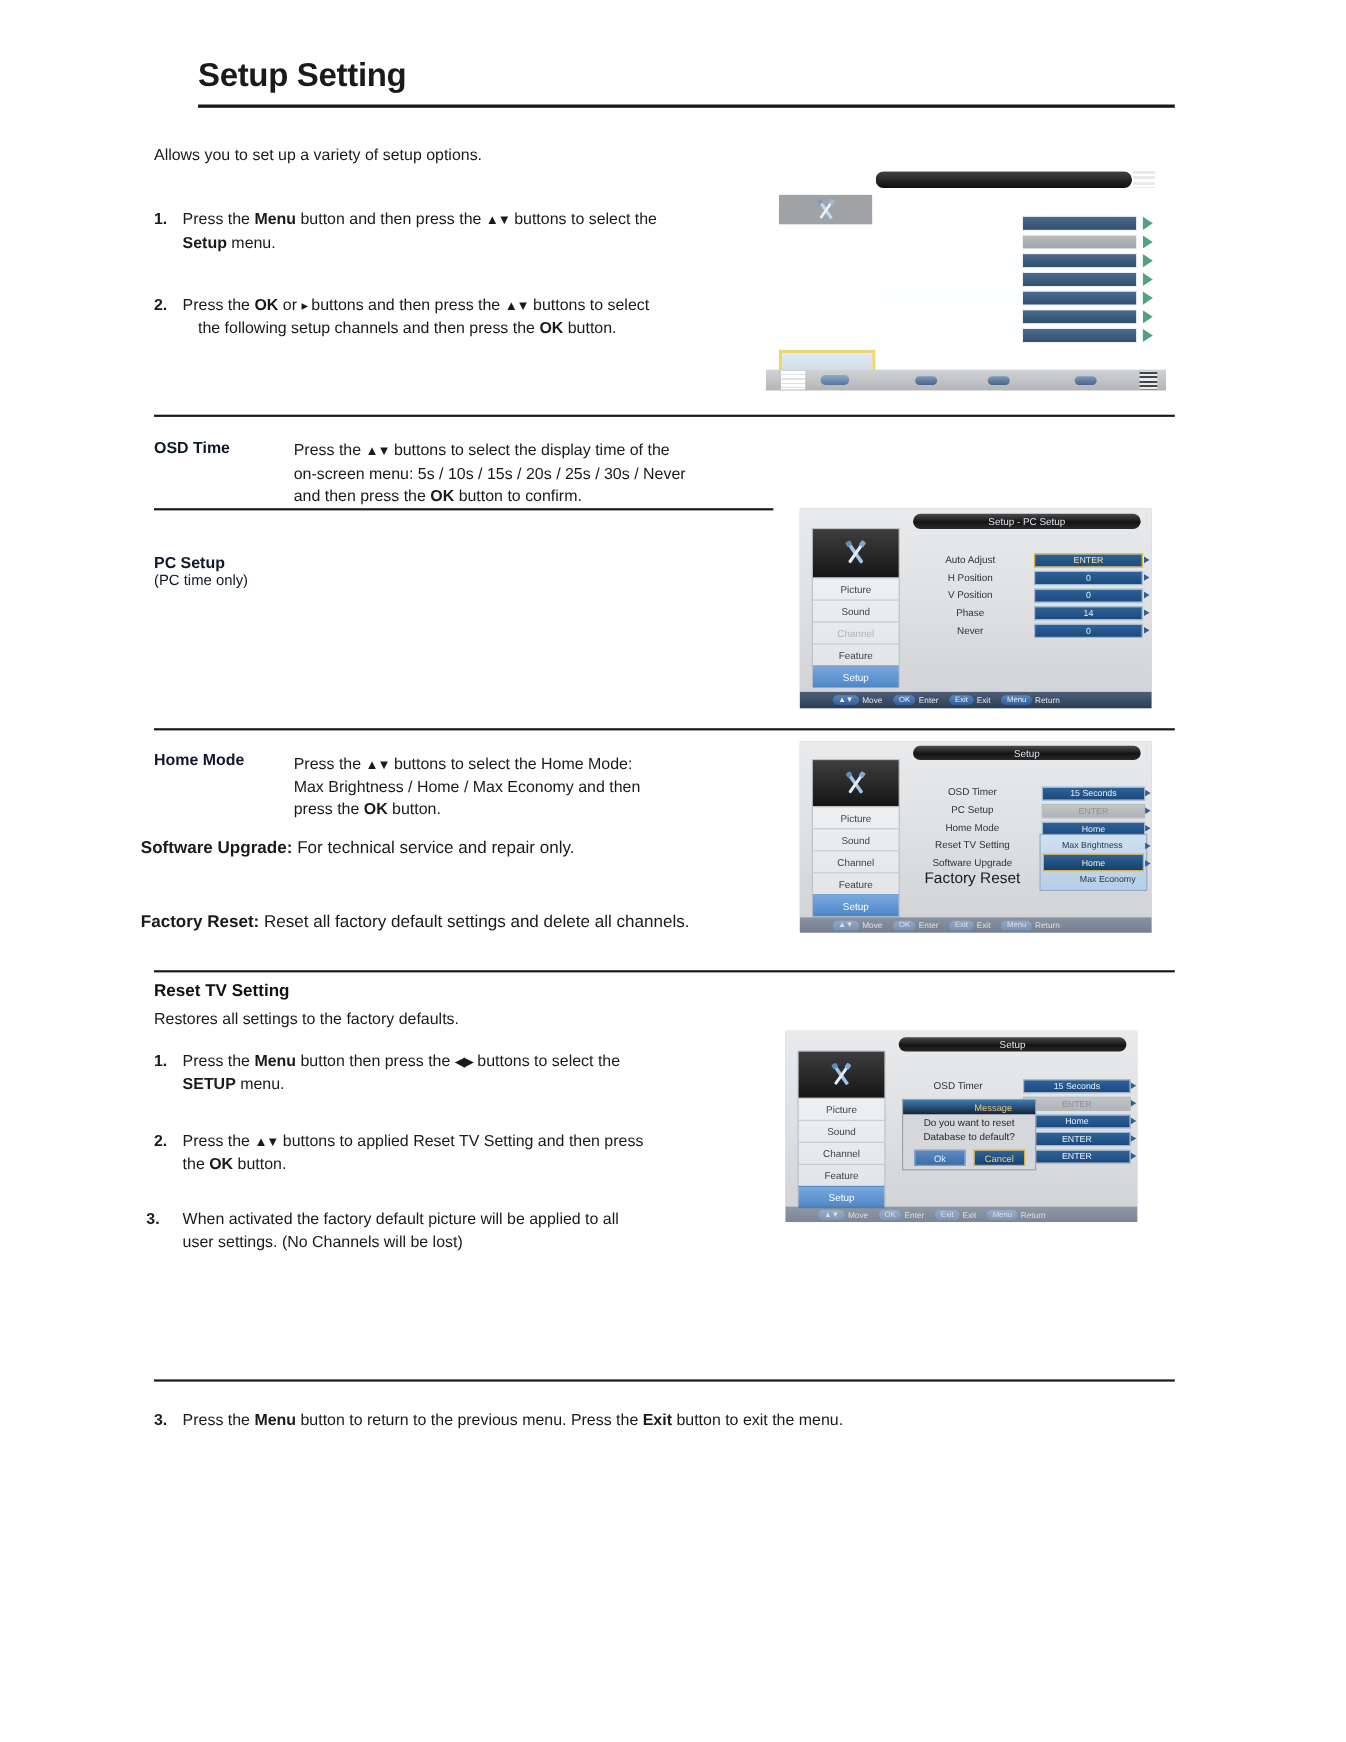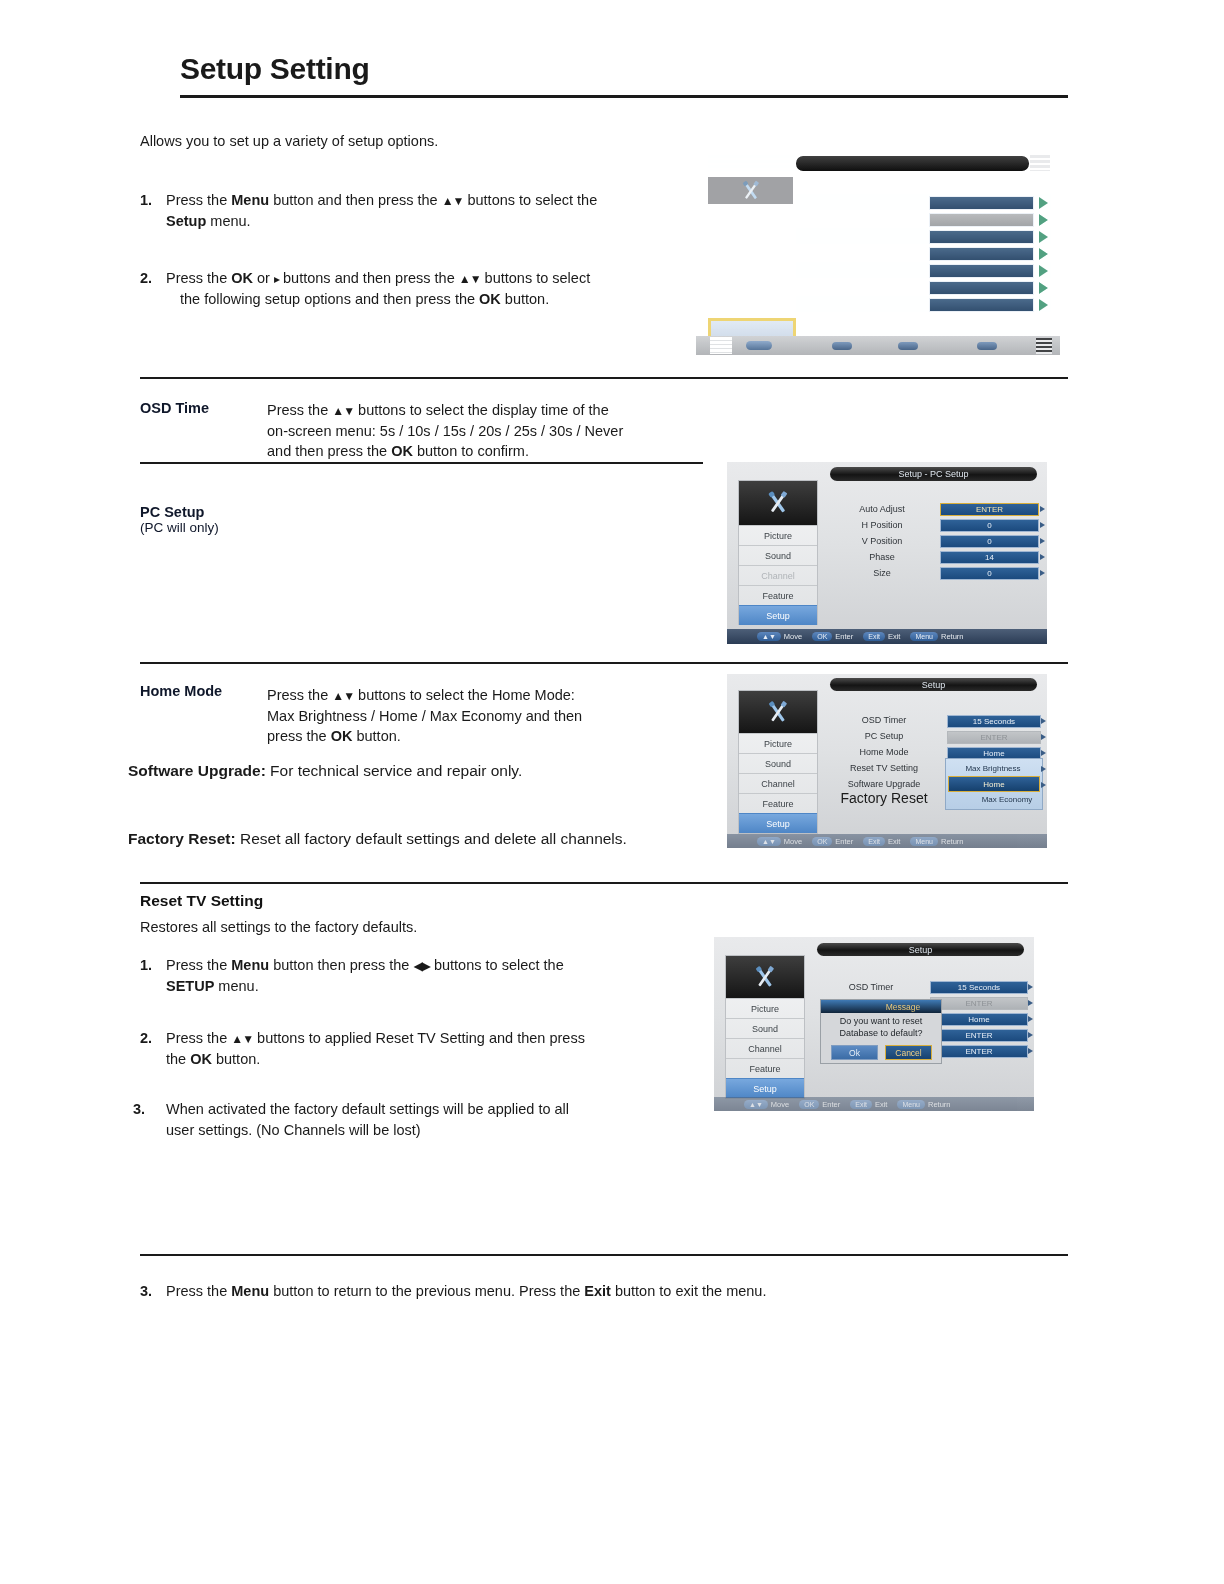--- a/index.html
+++ b/index.html
@@ -103,21 +103,21 @@
     <span class="body">
       <span>Press the </span><b>Menu</b><span> button and then press the </span><span class="tri">▲▼</span><span> buttons to select the</span><br>
       <b>Setup</b><span> menu.</span>
     </span>
   </div>
 
   <div class="step" style="left:140px;top:268px;width:548px;">
     <span class="num">2.</span>
     <span class="body">
       <span>Press the </span><b>OK</b><span> or </span><span class="tri">▸</span><span> buttons and  then  press  the  </span><span class="tri">▲▼</span><span>  buttons  to  select</span><br>
-      <span style="margin-left:14px">the  following setup  options and then press  the  </span><b>OK</b><span>  button.</span>
+      <span style="margin-left:14px">the  following setup  channels and then press  the  </span><b>OK</b><span>  button.</span>
     </span>
   </div>
 
   <div class="osd osd-blur" style="left:696px;top:147px;width:364px;height:211px;background:#f2f3f4;">
     <div style="position:absolute;inset:0;background:linear-gradient(180deg,#f6f7f8,#e6e8ea);"></div>
 
     <div style="position:absolute;left:100px;top:9px;width:233px;height:15px;border-radius:7px;background:linear-gradient(180deg,#3a3a3a,#0d0d0d);"></div>
     <div style="position:absolute;left:12px;top:8px;width:88px;height:16px;background:repeating-linear-gradient(180deg,#e2e4e6 0 3px,#f7f8f9 3px 5px);"></div>
     <div style="position:absolute;left:334px;top:8px;width:20px;height:16px;background:repeating-linear-gradient(180deg,#cfd1d4 0 3px,#eceef0 3px 5px);"></div>
 
@@ -183,21 +183,21 @@
 
   <div class="term" style="left:140px;top:400px;">OSD Time</div>
   <div class="def" style="left:267px;top:400px;width:420px;">
     <span>Press the </span><span class="tri">▲▼</span><span> buttons to select the display time of the</span><br>
     <span>on-screen menu: 5s / 10s / 15s / 20s / 25s / 30s / Never</span><br>
     <span>and then press the </span><b>OK</b><span> button to confirm.</span>
   </div>
 
   <div class="term" style="left:140px;top:504px;">
     <span>PC Setup</span>
-    <small>(PC will only)</small>
+    <small>(PC time only)</small>
   </div>
 
   <div class="osd" style="left:727px;top:462px;width:320px;height:182px;">
     <div class="osd-bg"></div>
 
     <div class="osd-title" style="left:103px;top:5px;width:207px;height:14px;">Setup - PC Setup</div>
 
     <div style="position:absolute;left:11px;top:18px;width:78px;height:143px;background:linear-gradient(180deg,#f4f5f6,#e0e2e4);border:1px solid #bdc0c4;">
       <div style="position:absolute;left:0;right:0;top:0;height:44px;background:linear-gradient(180deg,#3e3e3e,#151515);display:flex;align-items:center;justify-content:center;">
         <svg viewBox="0 0 64 64" width="38" height="30">
@@ -225,21 +225,21 @@
         </div>
       <div class="sb-item sel" style="top:124px;height:19px;">
           <span>Setup</span>
         </div>
     </div>
 
     <div class="row-label" style="position:absolute;left:100px;top:42px;width:110px;">Auto Adjust</div>
     <div class="row-label" style="position:absolute;left:100px;top:58px;width:110px;">H Position</div>
     <div class="row-label" style="position:absolute;left:100px;top:74px;width:110px;">V Position</div>
     <div class="row-label" style="position:absolute;left:100px;top:90px;width:110px;">Phase</div>
-    <div class="row-label" style="position:absolute;left:100px;top:106px;width:110px;">Size</div>
+    <div class="row-label" style="position:absolute;left:100px;top:106px;width:110px;">Never</div>
 
     <div class="val gold" style="left:213px;top:41px;width:97px;">ENTER</div>
     <div class="val" style="left:213px;top:57px;width:97px;">0</div>
     <div class="val" style="left:213px;top:73px;width:97px;">0</div>
     <div class="val" style="left:213px;top:89px;width:97px;">14</div>
     <div class="val" style="left:213px;top:105px;width:97px;">0</div>
 
     <div class="arrow" style="left:313px;top:44px;"></div>
     <div class="arrow" style="left:313px;top:60px;"></div>
     <div class="arrow" style="left:313px;top:76px;"></div>
@@ -357,21 +357,21 @@
     <span class="num">2.</span>
     <span class="body">
       <span>Press the </span><span class="tri">▲▼</span><span> buttons to applied  Reset TV Setting and then press</span><br>
       <span>the </span><b>OK</b><span> button.</span>
     </span>
   </div>
 
   <div class="step" style="left:133px;top:1099px;width:510px;">
     <span class="num">3.</span>
     <span class="body" style="margin-left:33px">
-      <span>When activated the factory default settings will be applied to all</span><br>
+      <span>When activated the factory default picture will be applied to all</span><br>
       <span>user settings. (No Channels will be lost)</span>
     </span>
   </div>
 
   <div class="osd" style="left:714px;top:937px;width:320px;height:174px;">
     <div class="osd-bg"></div>
 
     <div class="osd-title" style="left:103px;top:6px;width:207px;height:13px;">Setup</div>
 
     <div style="position:absolute;left:11px;top:18px;width:78px;height:142px;background:linear-gradient(180deg,#f4f5f6,#e0e2e4);border:1px solid #bdc0c4;">

